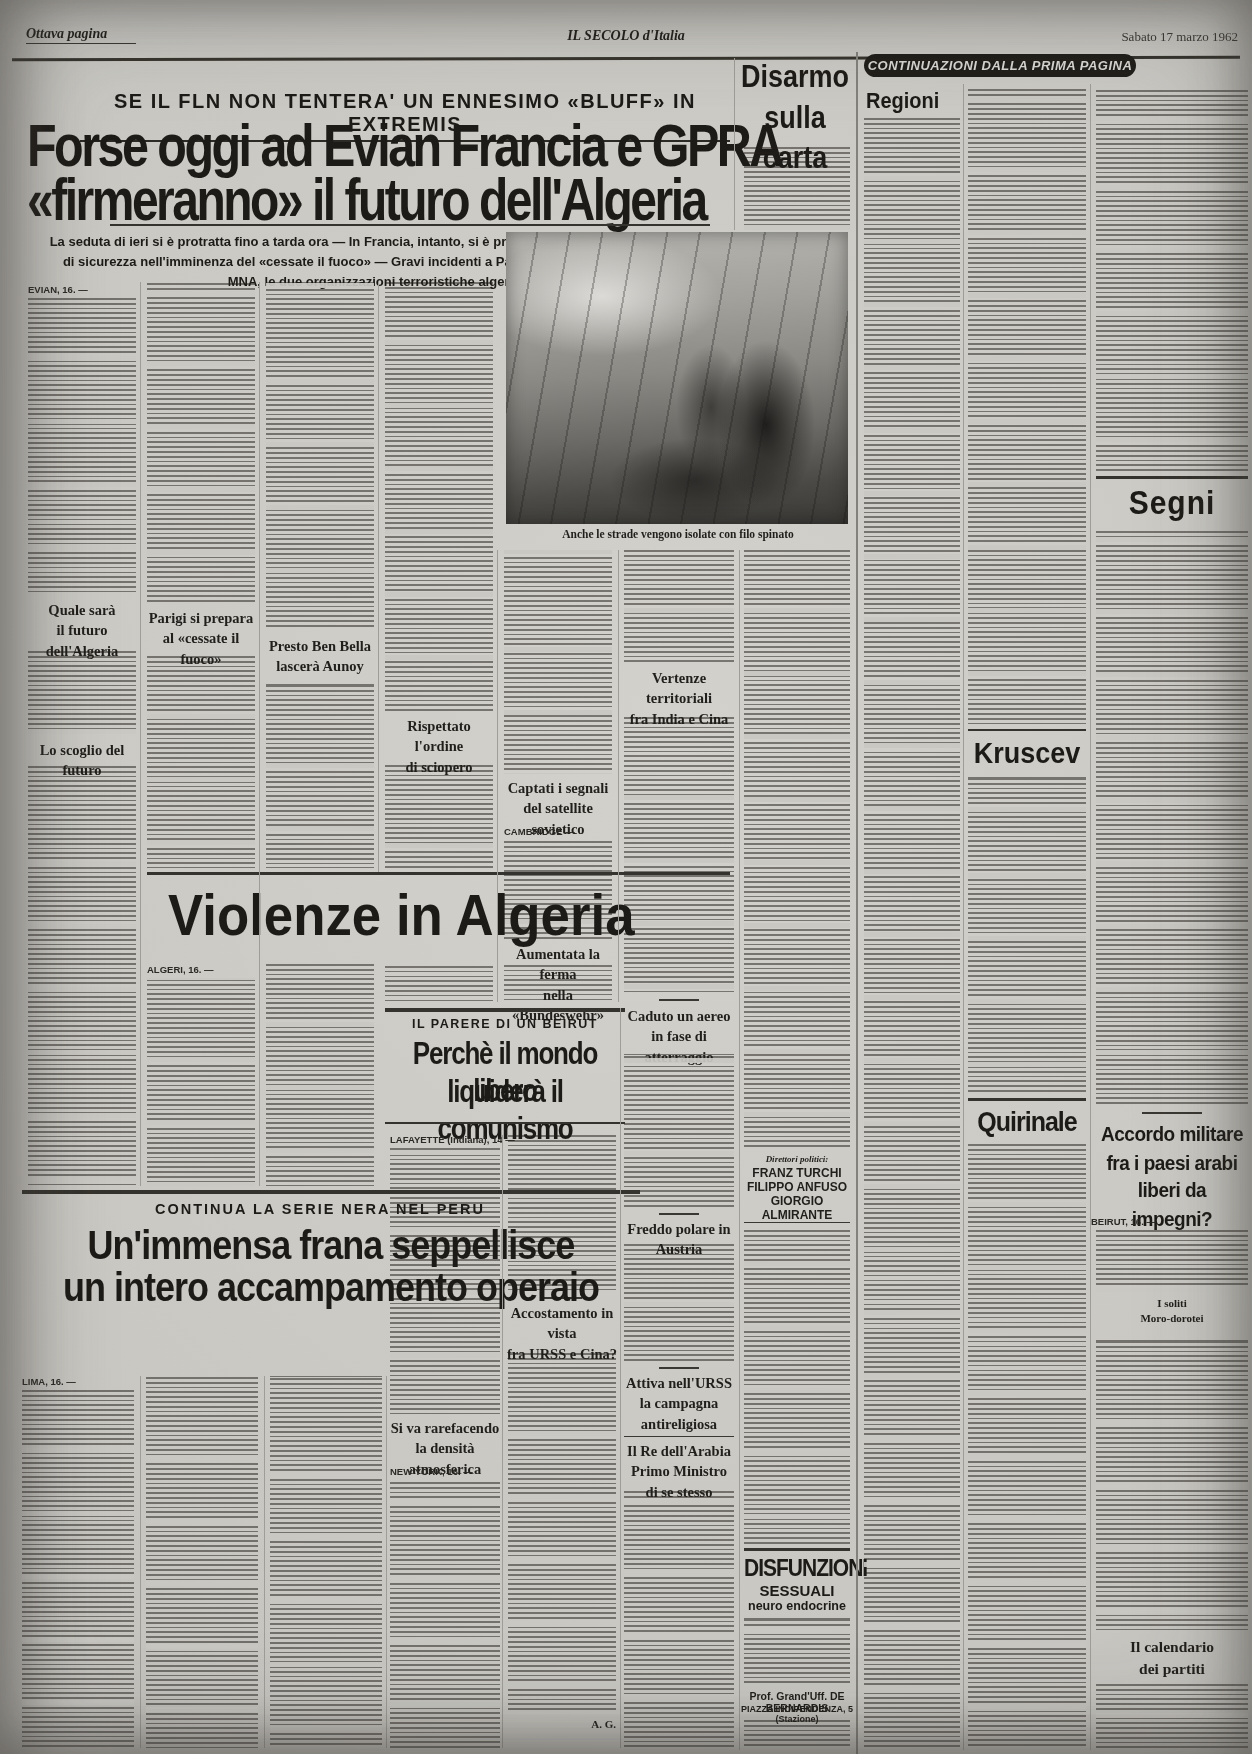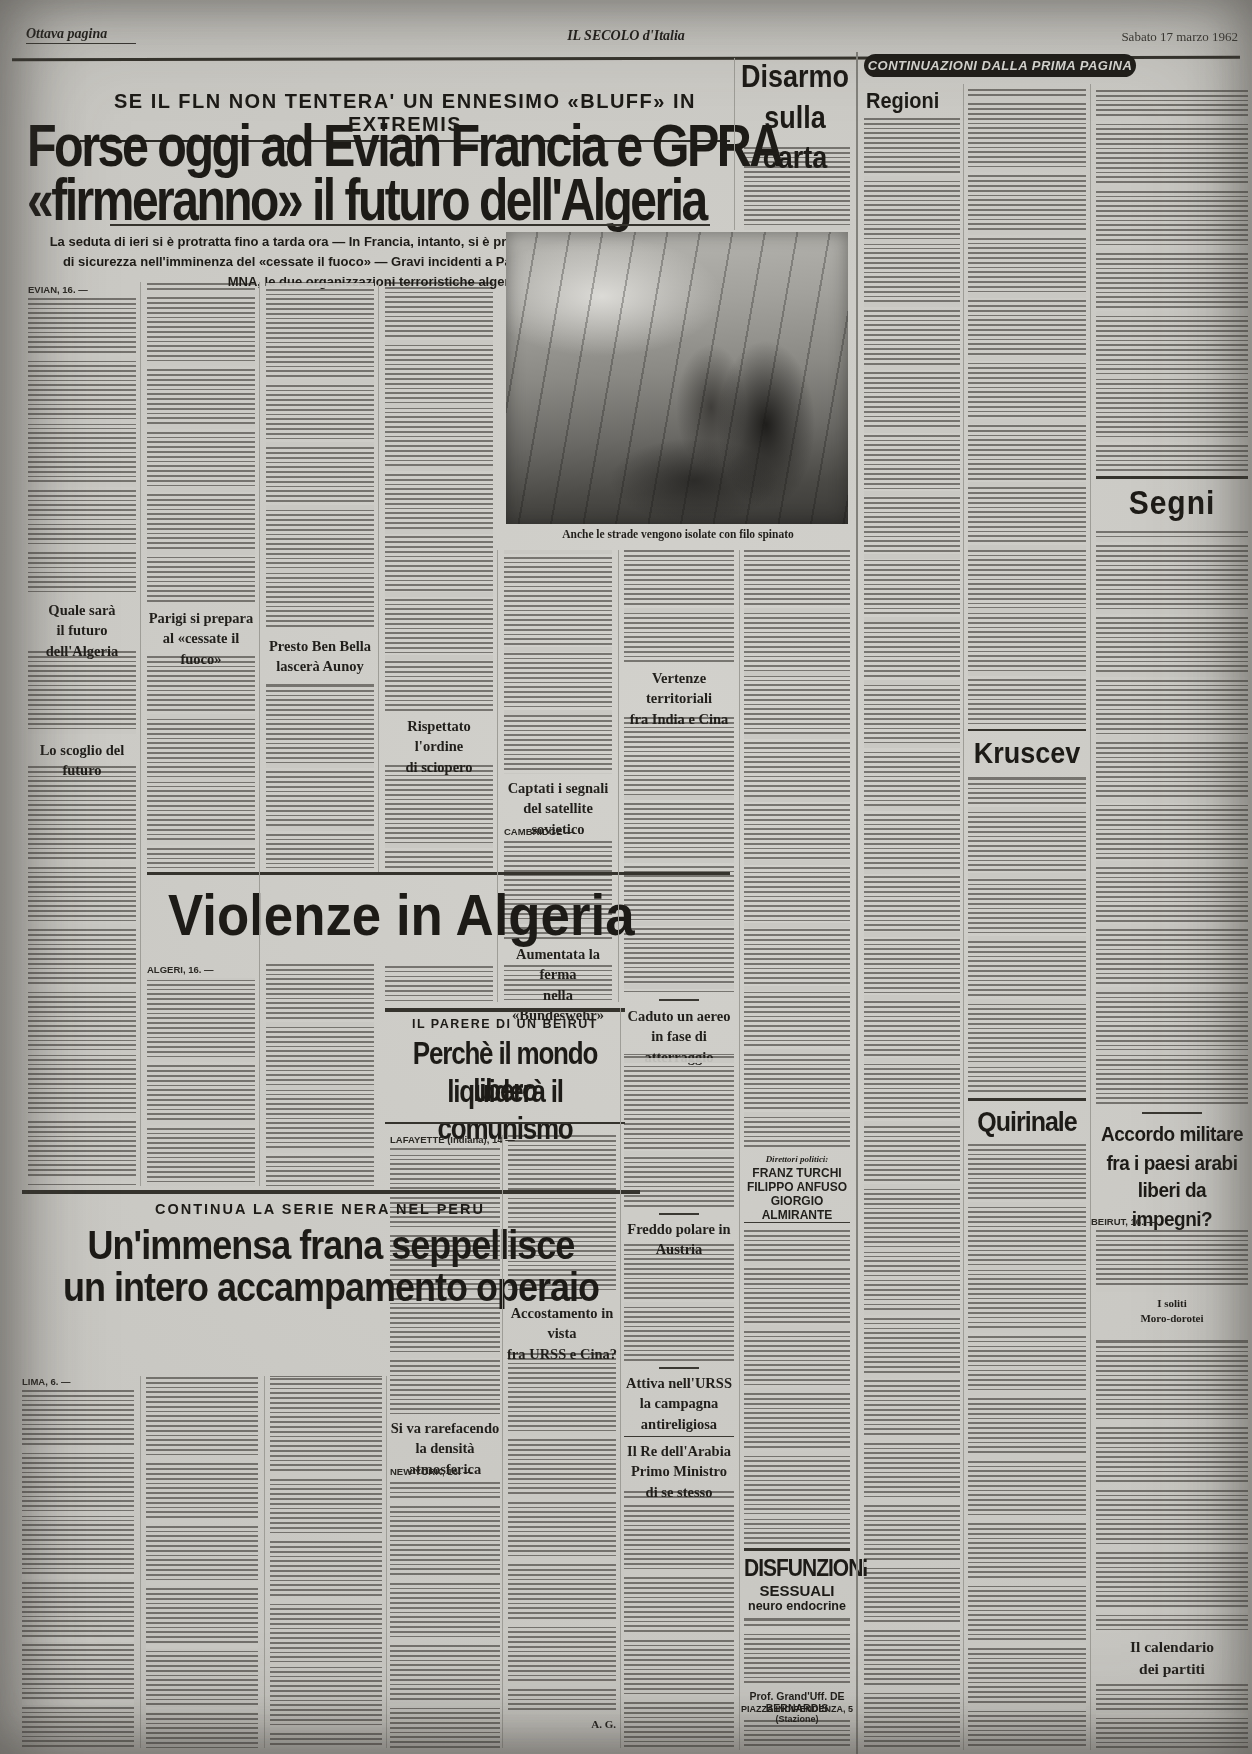--- a/index.html
+++ b/index.html
@@ -178,21 +178,21 @@
     <div>Accostamento in vista</div>
       <div>fra URSS e Cina?</div>
   </div>
   <div class="abs fake f2" style="left:508px;top:1352px;width:108px;height:360px;"></div>
   <div class="abs" style="left:556px;top:1718px;width:60px;text-align:right;font:700 11px 'Liberation Serif',serif;">A. G.</div>
 
   <div class="abs rule" style="left:22px;top:1190px;width:618px;height:4px;"></div>
   <div class="abs cond" style="left:40px;top:1201px;width:560px;text-align:center;font-size:14.5px;letter-spacing:2px;">CONTINUA LA SERIE NERA NEL PERU</div>
   <div class="abs cond" style="left:26px;top:1222px;width:610px;text-align:center;font-size:36px;letter-spacing:-1px;transform:scaleY(1.12);transform-origin:center top;">Un'immensa frana seppellisce</div>
   <div class="abs cond" style="left:26px;top:1264px;width:610px;text-align:center;font-size:36px;letter-spacing:-1px;transform:scaleY(1.12);transform-origin:center top;">un intero accampamento operaio</div>
-  <div class="abs dl" style="left:22px;top:1376px;">LIMA, 6. —</div>
+  <div class="abs dl" style="left:22px;top:1376px;">LIMA, 16. —</div>
   <div class="abs fake" style="left:22px;top:1390px;width:112px;height:358px;"></div>
   <div class="abs fake f2" style="left:146px;top:1376px;width:112px;height:372px;"></div>
   <div class="abs fake f3" style="left:270px;top:1376px;width:112px;height:372px;"></div>
 
   <div class="abs" style="left:856px;top:52px;width:2px;height:1702px;background:#82817b;"></div>
   <div class="abs pill" style="left:864px;top:54px;width:272px;height:23px;">CONTINUAZIONI DALLA PRIMA PAGINA</div>
 
   <div class="abs cond" style="left:866px;top:88px;font-size:20px;transform:scaleY(1.1);transform-origin:0 0;">Regioni</div>
   <div class="abs fake" style="left:864px;top:118px;width:96px;height:1630px;"></div>
 

